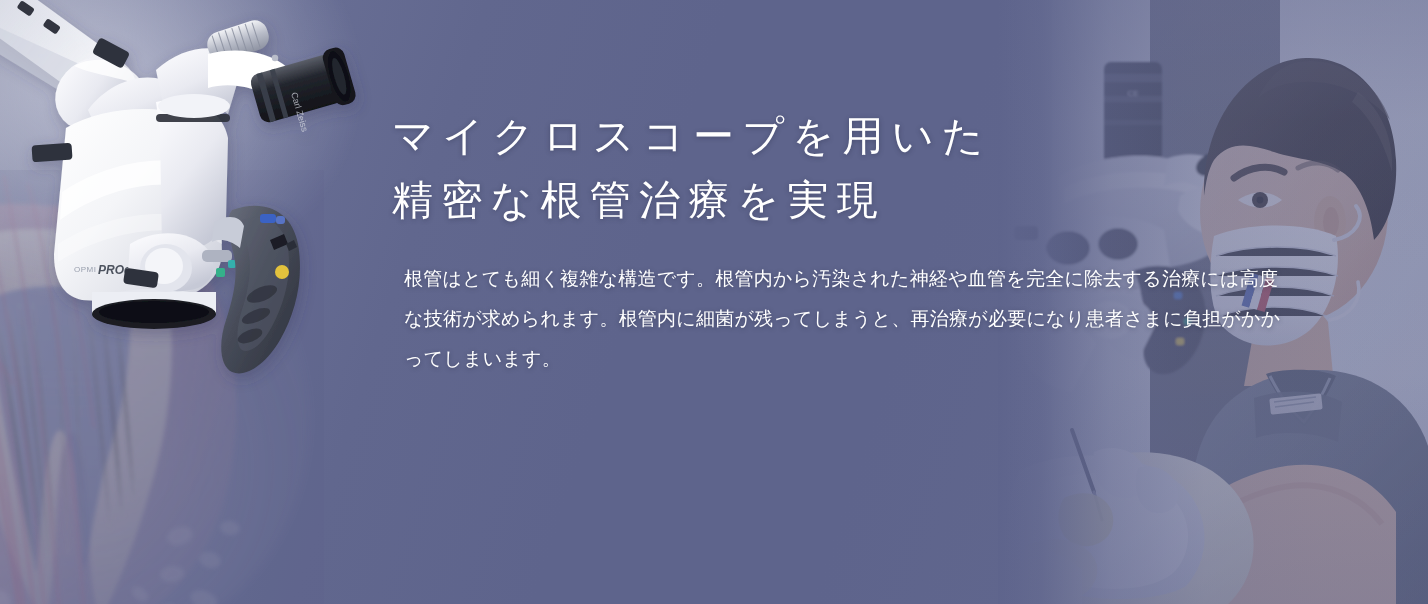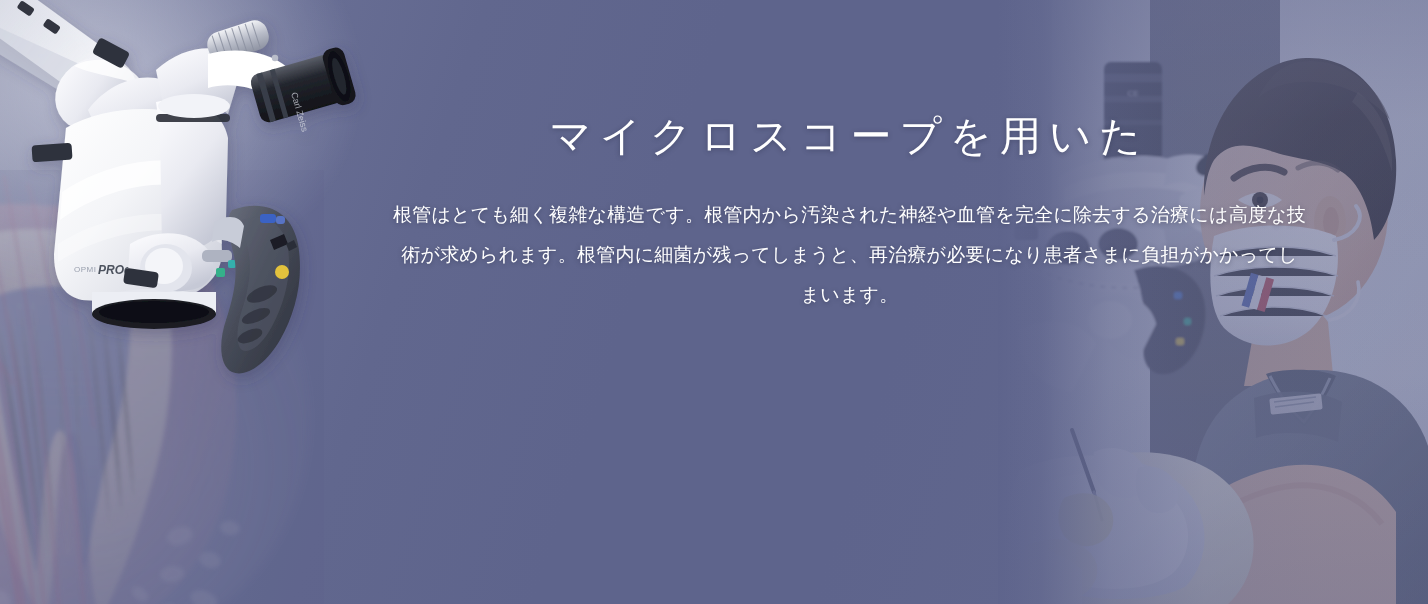--- a/index.html
+++ b/index.html
@@ -11,21 +11,20 @@
     background:#5e648c;
     font-family:"Liberation Sans", "DejaVu Sans", sans-serif;
   }
 
   .hero {
     position:relative;
     width:1428px;
     height:604px;
     overflow:hidden;
     background:#5e648c;
-    text-align:center;
   }
 
   
   .bg-base {
     position:absolute; inset:0;
     background:
       linear-gradient(108deg,
         #8f93ad 0%,
         #7a7fa0 9%,
         #686e94 19%,
@@ -113,21 +112,21 @@
 
   .body-copy {
     margin-top:27px;
     color:#ffffff;
     font-size:19px;
     font-weight:400;
     line-height:40px;
     letter-spacing:.012em;
     text-shadow:0 1px 4px rgba(40,44,70,.5);
   }
-  .body-copy p { margin:0; }
+  .body-copy p { margin:12px; }
 </style>
 </head>
 <body>
 
 <div class="hero">
 
   <div class="bg-base"></div>
 
   <div class="tooth-art">
     <svg viewBox="0 0 420 470" xmlns="http://www.w3.org/2000/svg">
@@ -533,20 +532,21 @@
       <rect width="430" height="604" fill="#8a7fa8" opacity=".10"></rect>
     </svg>
     <div class="photo-fade"></div>
     <div class="photo-fade-v"></div>
   </div>
 
   <div class="content">
 
     <h1>
       <div class="headline">マイクロスコープを用いた</div>
+      <div class="headline">精密な根管治療を実現</div>
     </h1>
 
     <div class="body-copy">
       <p>根管はとても細く複雑な構造です。根管内から汚染された神経や血管を完全に除去する治療には高度な技術が求められます。根管内に細菌が残ってしまうと、再治療が必要になり患者さまに負担がかかってしまいます。</p>
     </div>
 
   </div>
 
 </div>
 

